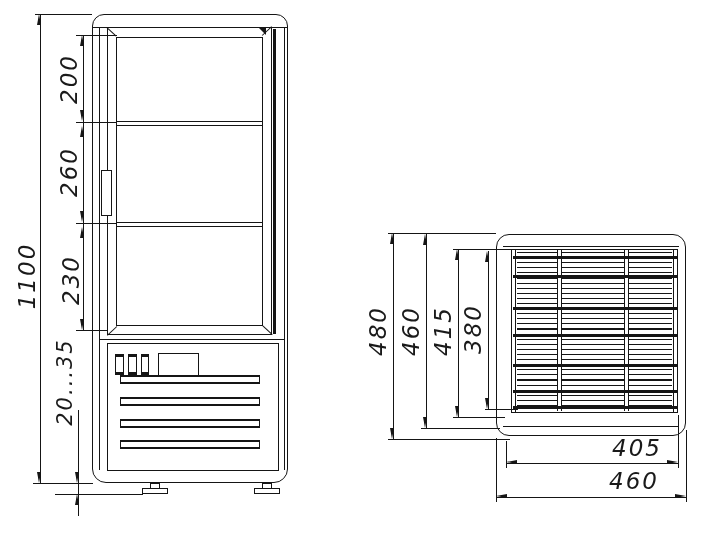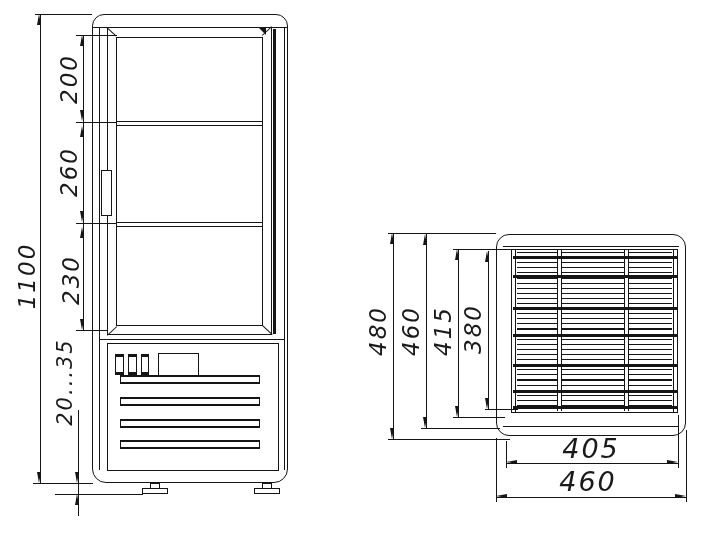--- a/index.html
+++ b/index.html
@@ -9,21 +9,21 @@
   .h{position:absolute;height:1.2px;background:#151515;}
   .box{position:absolute;box-sizing:border-box;border:1.3px solid #151515;background:transparent;}
   .mtr{position:absolute;height:1.2px;background:#151515;transform-origin:0 0;}
   .au{position:absolute;width:0;height:0;border-left:2.6px solid transparent;border-right:2.6px solid transparent;border-bottom:11px solid #151515;}
   .ad{position:absolute;width:0;height:0;border-left:2.6px solid transparent;border-right:2.6px solid transparent;border-top:11px solid #151515;}
   .al{position:absolute;width:0;height:0;border-top:2.6px solid transparent;border-bottom:2.6px solid transparent;border-right:11px solid #151515;}
   .ar{position:absolute;width:0;height:0;border-top:2.6px solid transparent;border-bottom:2.6px solid transparent;border-left:11px solid #151515;}
   .lr{position:absolute;transform:translate(-50%,-50%) rotate(-90deg);font-style:italic;
       white-space:nowrap;font-size:23px;letter-spacing:2px;color:#1a1a1a;}
   .lh{position:absolute;transform:translate(-50%,-50%);font-style:italic;
-      white-space:nowrap;font-size:27px;letter-spacing:2px;color:#1a1a1a;}
+      white-space:nowrap;font-size:23px;letter-spacing:2px;color:#1a1a1a;margin-left:46px;}
   .shelf{position:absolute;box-sizing:border-box;height:5px;border-top:1.2px solid #151515;border-bottom:1.2px solid #151515;}
   .slat{position:absolute;box-sizing:border-box;height:9px;border:1.2px solid #151515;border-top-width:2.8px;border-bottom-width:2.8px;}
   .sw{position:absolute;box-sizing:border-box;border:1.2px solid #151515;border-top-width:3.2px;border-bottom-width:3.2px;}
   .louv{position:absolute;background:repeating-linear-gradient(to bottom,#151515 0px,#151515 1.1px,transparent 1.1px,transparent 5.1px);}
   .thk{position:absolute;height:2.6px;background:#151515;}
   .divd{position:absolute;box-sizing:border-box;background:#fff;border-left:1.2px solid #151515;border-right:1.2px solid #151515;}
   .wedge{position:absolute;width:0;height:0;border-top:7px solid #151515;border-left:7px solid transparent;}
 </style>
 </head>
 <body>

